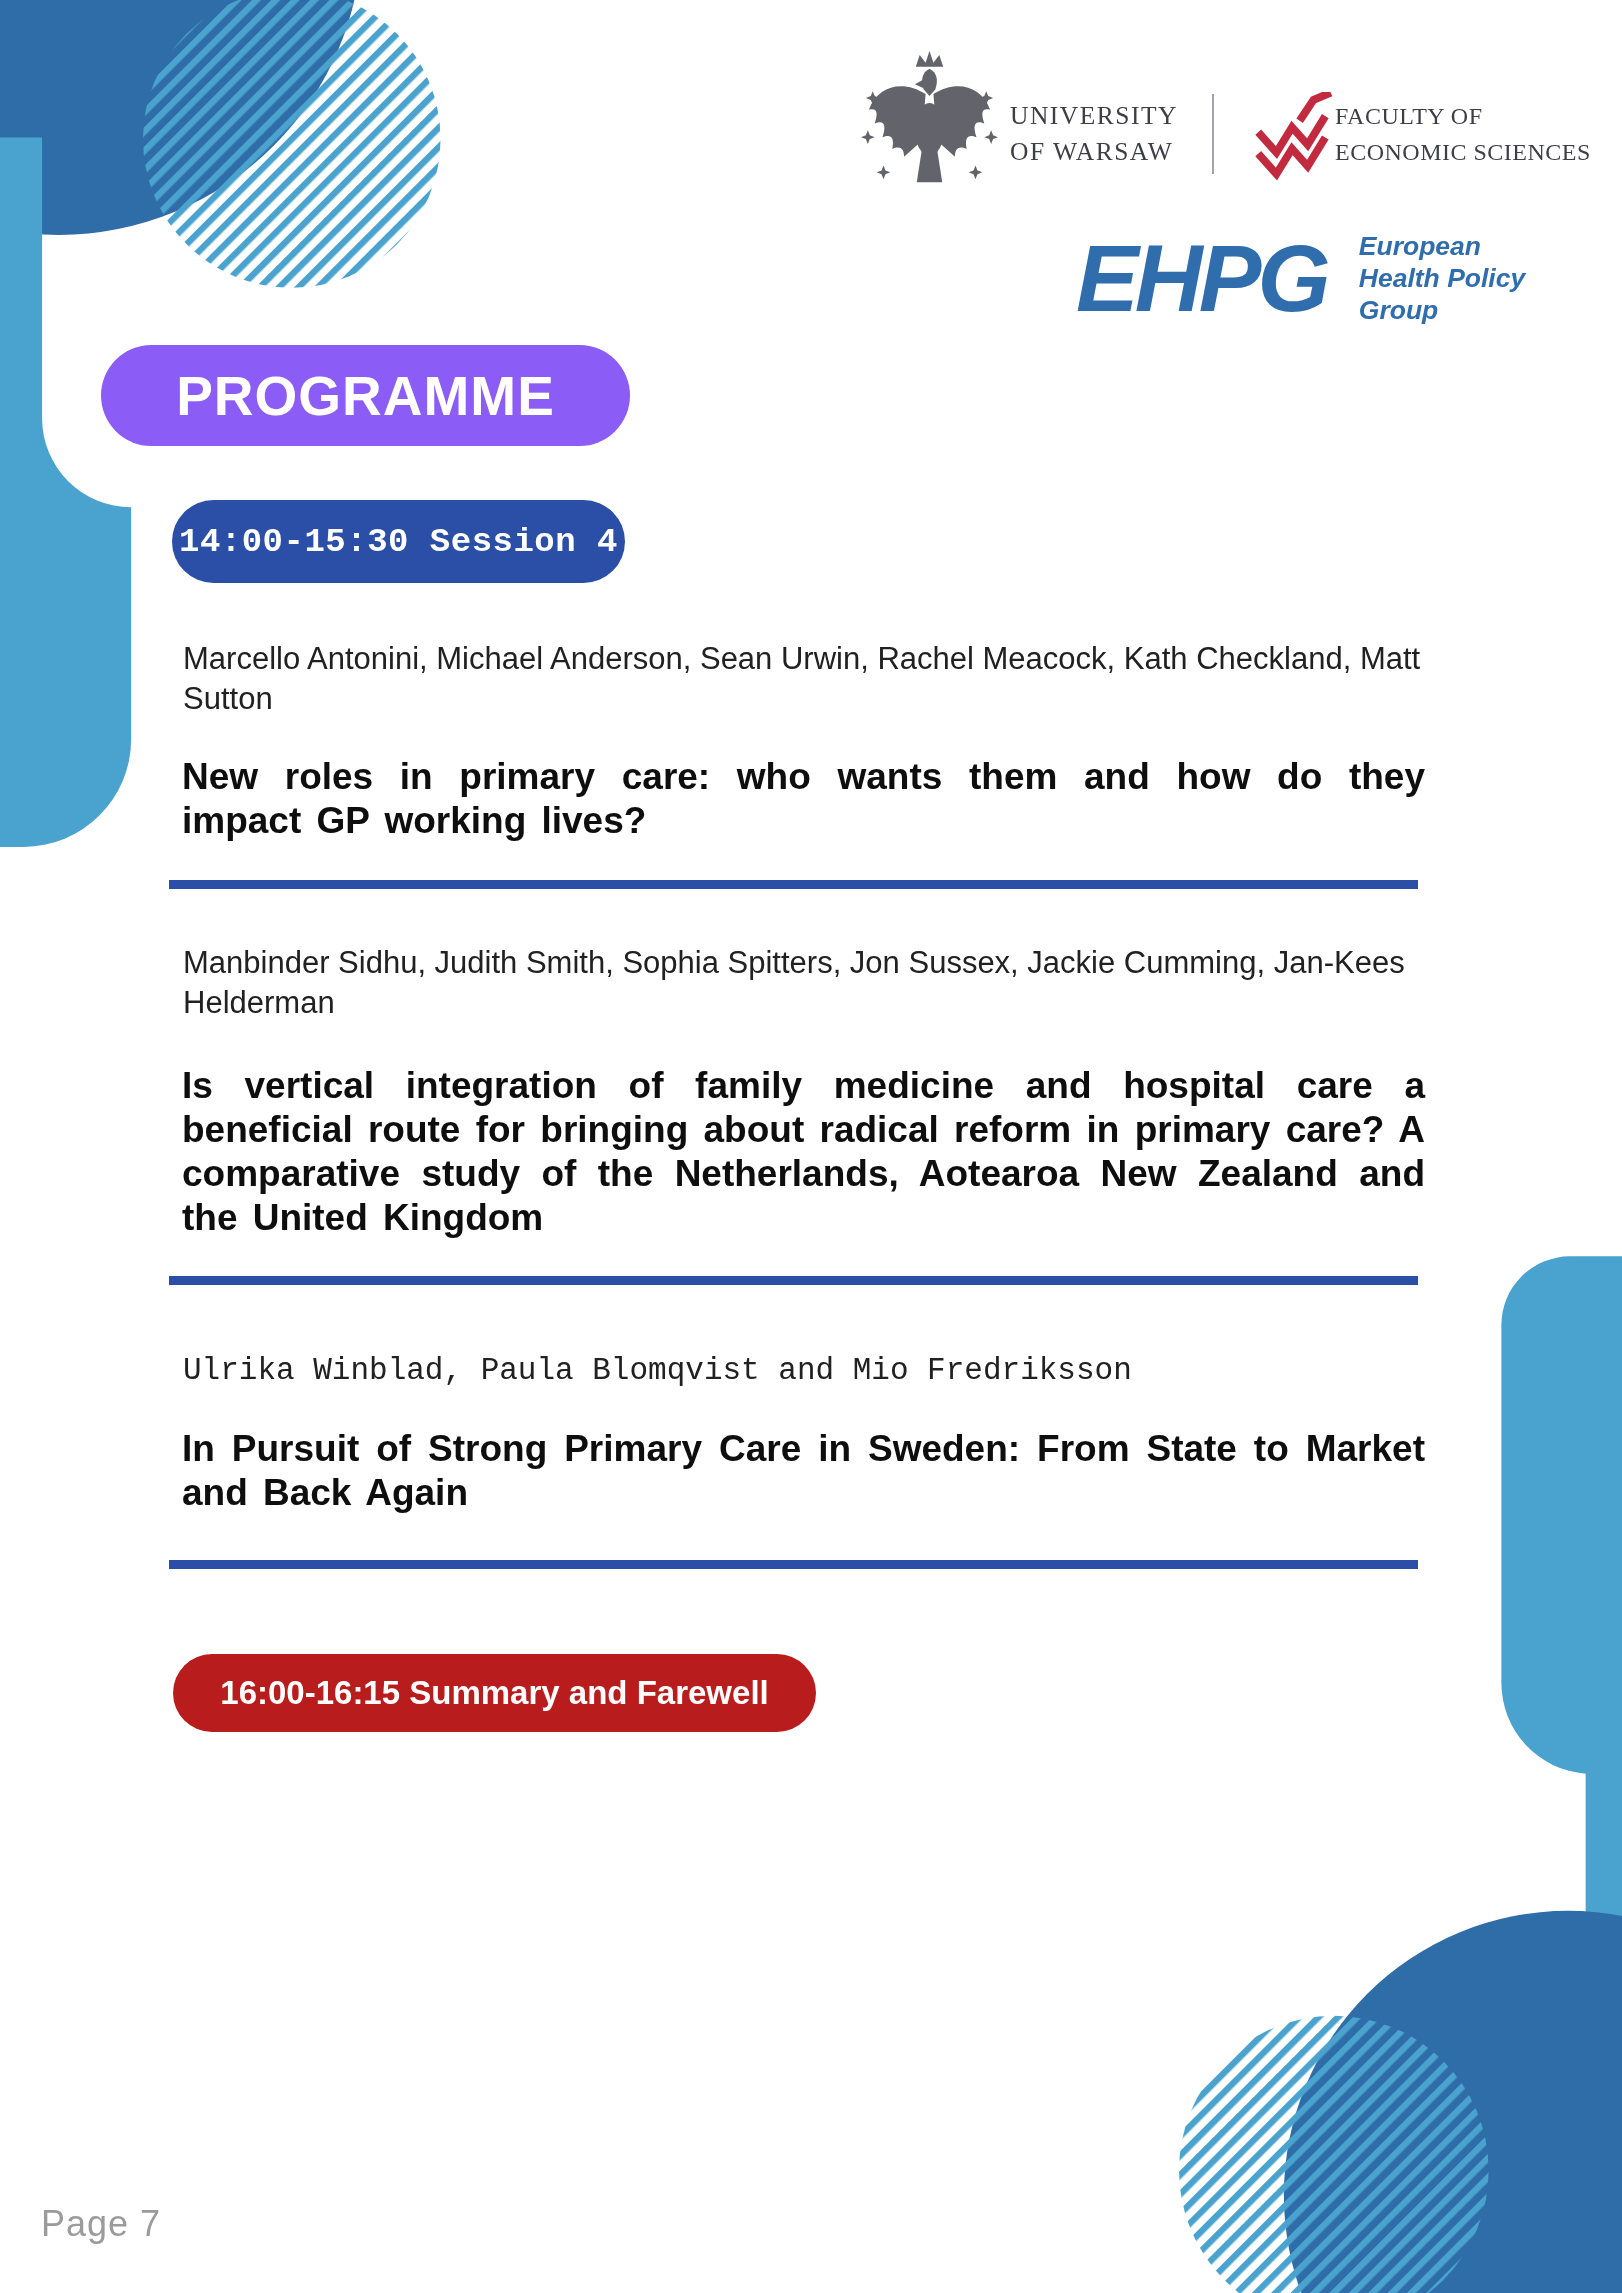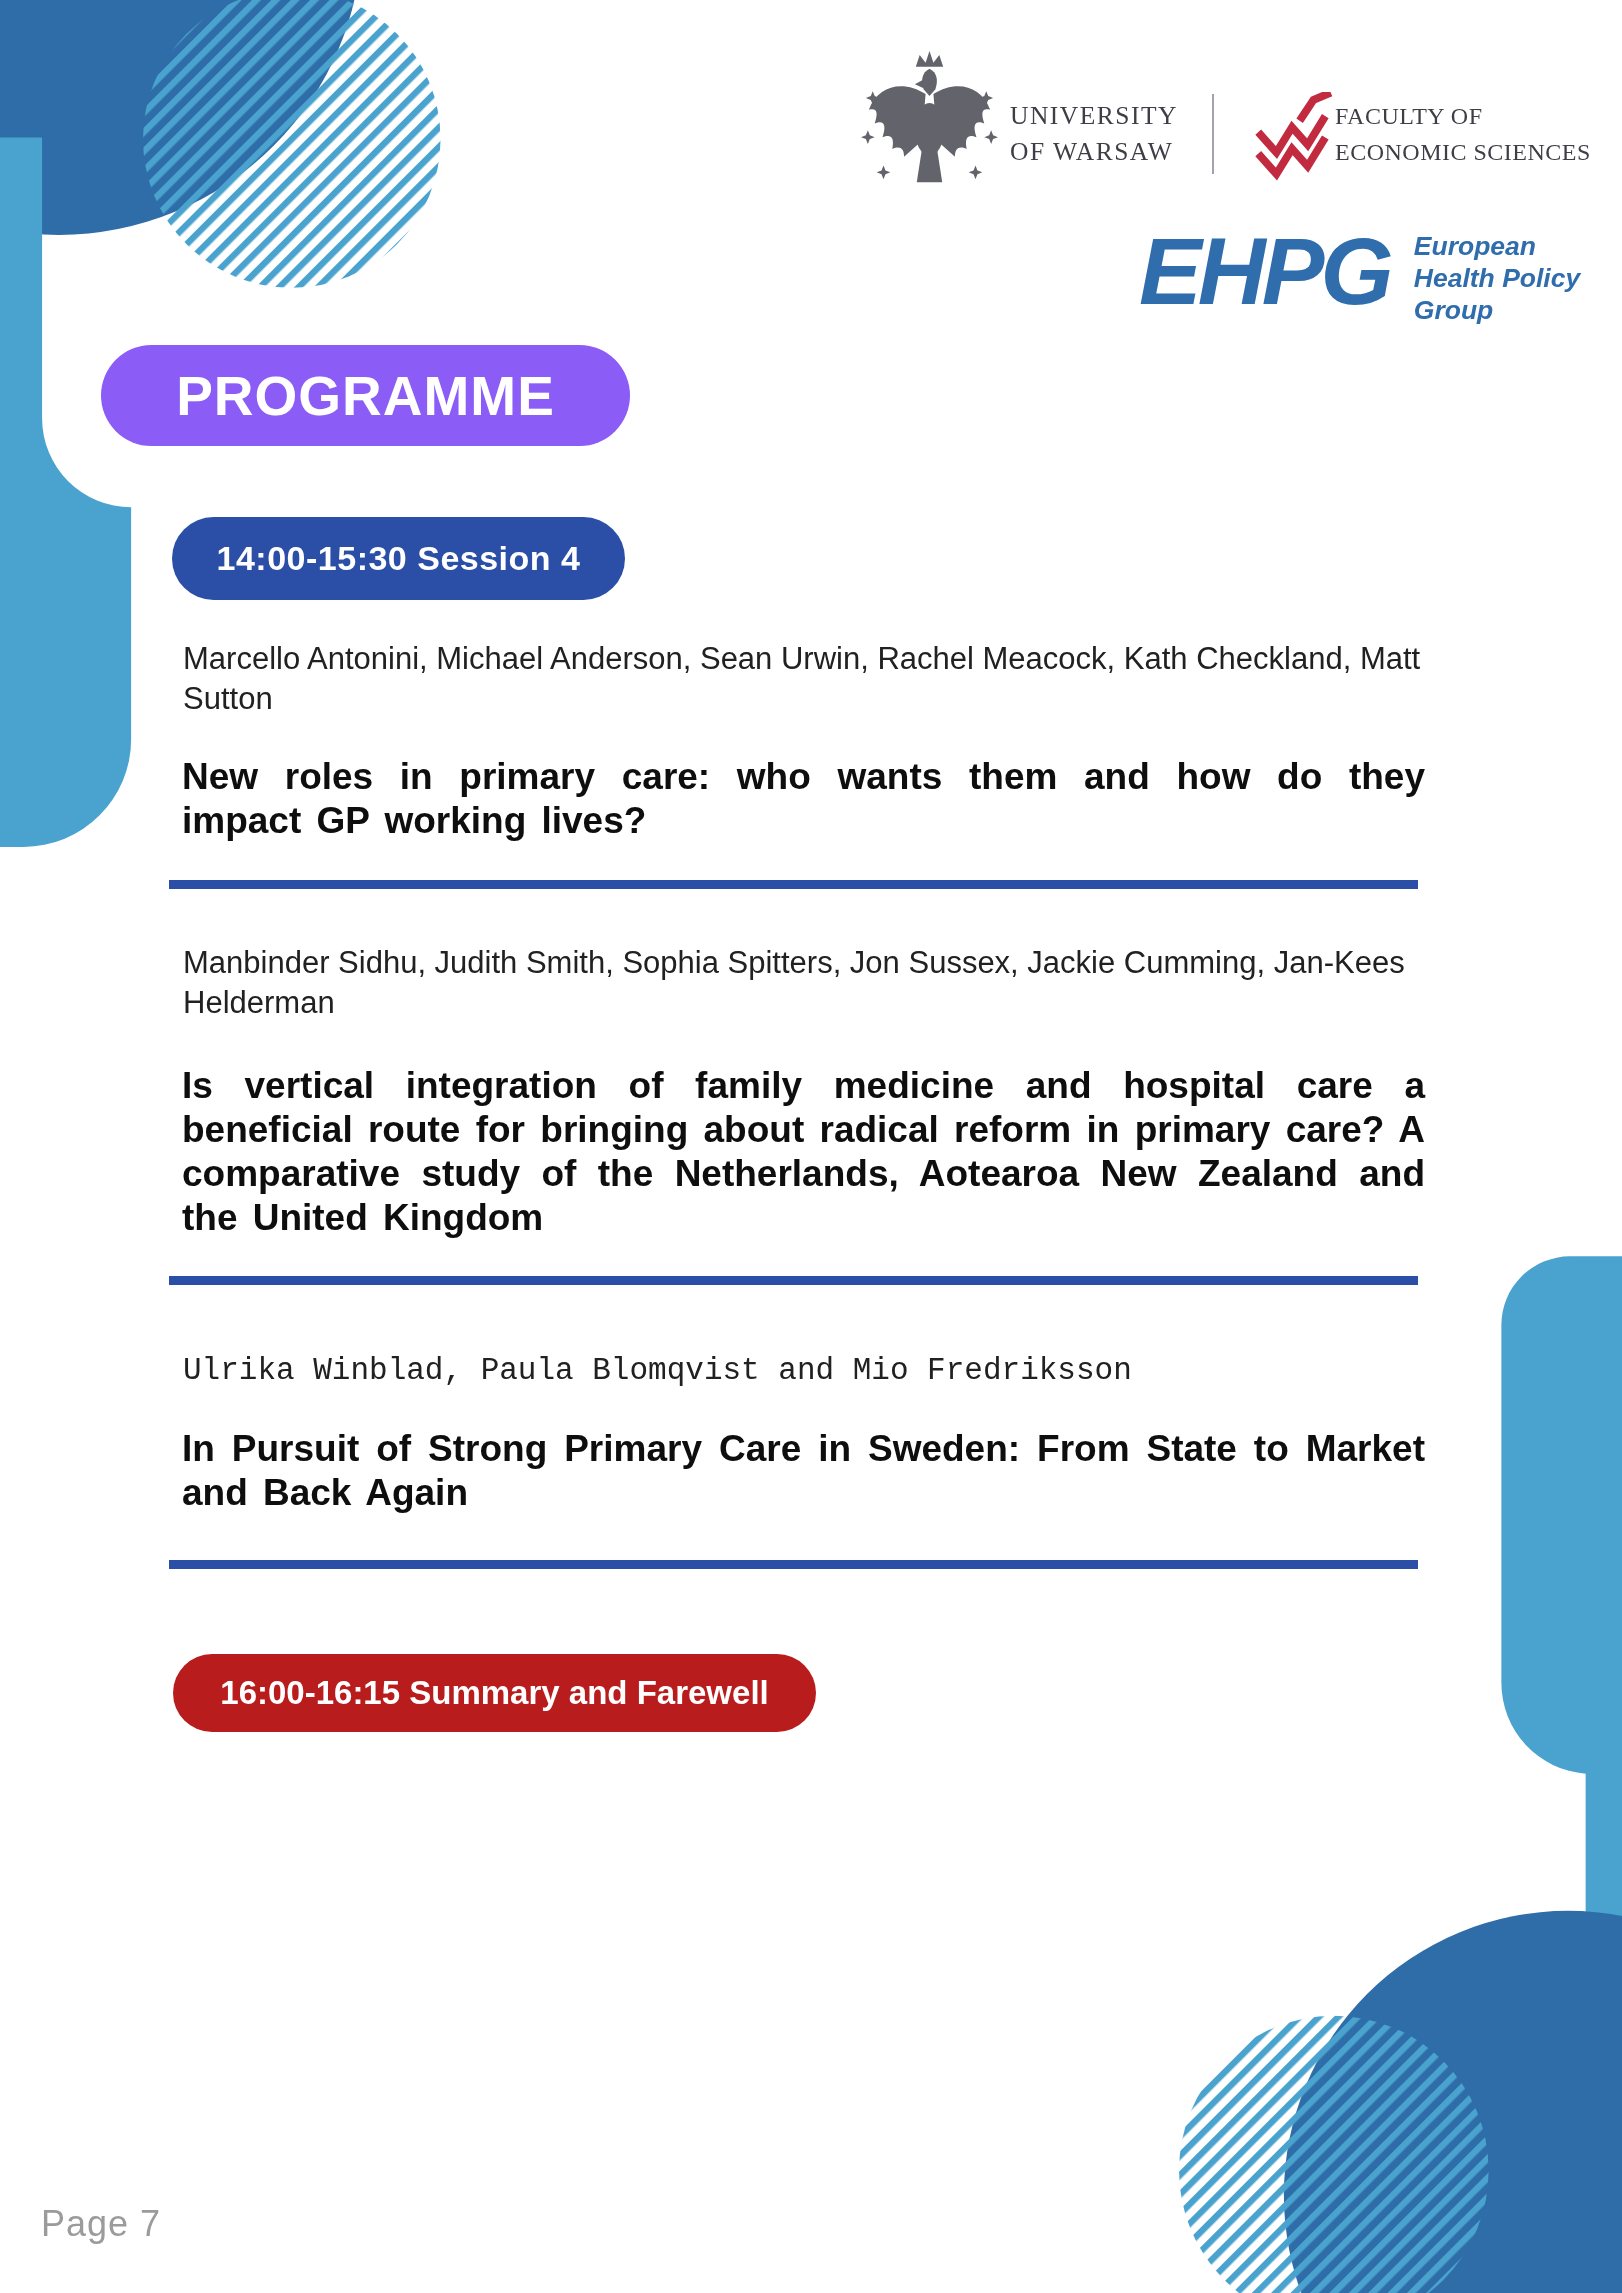--- a/index.html
+++ b/index.html
@@ -24,43 +24,43 @@
     color:#3e3e46;white-space:nowrap;
   }
   .logo-separator{position:absolute;left:1212px;top:94px;width:2px;height:80px;background:#a3a3ab;}
   .fac-mark{position:absolute;left:1255px;top:92px;}
   .fac-text{
     position:absolute;left:1335px;top:98px;
     font-family:"Liberation Serif", serif;
     font-size:24px;letter-spacing:0.5px;line-height:36px;
     color:#3e3e46;white-space:nowrap;
   }
-  .ehpg{position:absolute;left:1139px;top:218px;display:flex;align-items:center;}
+  .ehpg{position:absolute;left:1076px;top:218px;display:flex;align-items:flex-end;gap:8px;}
   .ehpg-acronym{
     font-size:94px;line-height:94px;font-weight:700;font-style:italic;
     color:#2f6dac;letter-spacing:-3.9px;
   }
   .ehpg-tagline{
     margin-left:24px;margin-top:11.8px;
     font-size:26.5px;line-height:32px;font-weight:700;font-style:italic;
     color:#2f6dac;white-space:nowrap;
   }
 
   
   .badge{
     position:absolute;display:flex;align-items:center;justify-content:center;
     color:#ffffff;font-weight:700;white-space:nowrap;
   }
   .badge-programme{
     left:101px;top:345px;width:529px;height:101px;border-radius:51px;
     background:#8b5cf6;font-size:55px;letter-spacing:1px;
   }
   .badge-session{
-    left:172px;top:517px;width:453px;height:83px;border-radius:42px;
-    background:#2b4fa7;font-size:34px;letter-spacing:0.5px;
+    left:172px;top:500px;width:453px;height:83px;border-radius:42px;
+    background:#2b4fa7;font-size:34px;letter-spacing:0.5px;font-family:Liberation Mono, monospace;
   }
   .badge-event1{
     left:173px;top:1654px;width:643px;height:78px;border-radius:39px;
     background:#b91c1c;font-size:33px;
   }
   .badge-event2{
     left:173px;top:1843px;width:841px;height:77px;border-radius:39px;
     background:#2b4fa7;font-size:32px;
   }
 

